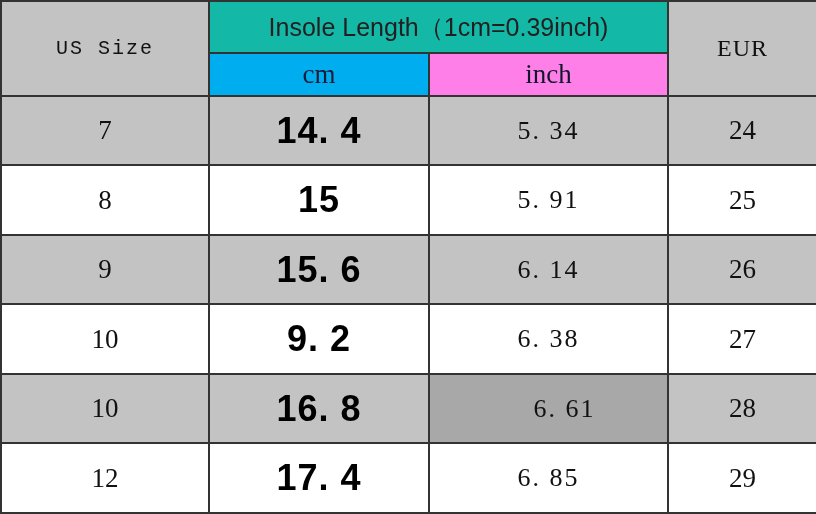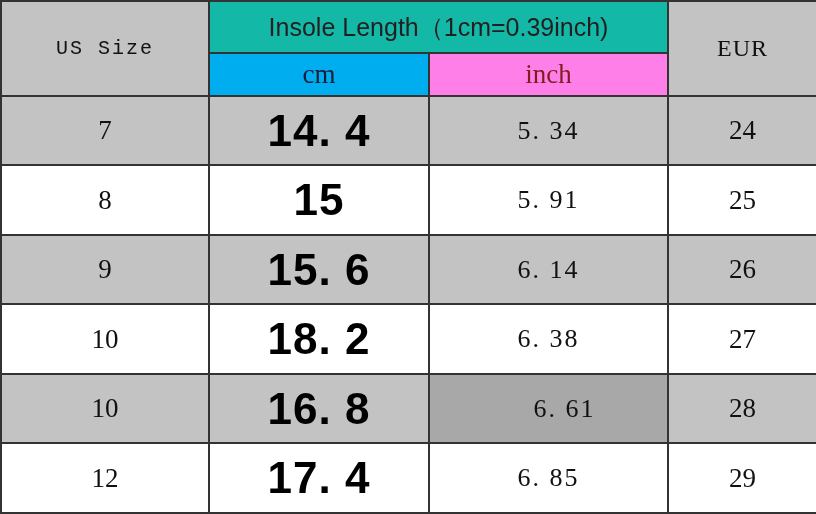--- a/index.html
+++ b/index.html
@@ -57,21 +57,21 @@
   td.hdr-cm {
     background: #00AEEF;
     font-family: "Liberation Serif", serif;
     font-size: 27px;
     color: #1b1b3a;
   }
   td.hdr-inch {
     background: #FF7FE8;
     font-family: "Liberation Serif", serif;
     font-size: 27px;
-    color: #7f1d1d;
+    color: #0f172a;
   }
   td.hdr-side {
     background: #C3C3C3;
     font-family: "Liberation Mono", monospace;
     font-size: 20px;
     color: #111111;
     letter-spacing: 2px;
   }
   td.hdr-eur {
     background: #C3C3C3;
@@ -87,21 +87,21 @@
   tr.row-white td { background: #FFFFFF; }
 
   td.cell-us, td.cell-eur {
     font-family: "Liberation Serif", serif;
     font-size: 27px;
     color: #111111;
   }
   td.cell-cm {
     font-family: "Liberation Sans", sans-serif;
     font-weight: bold;
-    font-size: 44px;
+    font-size: 36px;
     letter-spacing: 1px;
     color: #000000;
   }
   td.cell-inch {
     font-family: "Liberation Serif", serif;
     font-size: 26px;
     letter-spacing: 2px;
     color: #111111;
   }
 
@@ -146,21 +146,21 @@
           <td class="cell-eur">25</td>
         </tr>
         <tr class="data-row row-gray">
           <td class="cell-us">9</td>
           <td class="cell-cm">15. 6</td>
           <td class="cell-inch">6. 14</td>
           <td class="cell-eur">26</td>
         </tr>
         <tr class="data-row row-white">
           <td class="cell-us">10</td>
-          <td class="cell-cm">18. 2</td>
+          <td class="cell-cm">9. 2</td>
           <td class="cell-inch">6. 38</td>
           <td class="cell-eur">27</td>
         </tr>
         <tr class="data-row row-gray">
           <td class="cell-us">10</td>
           <td class="cell-cm">16. 8</td>
           <td class="cell-inch cell-highlight">6. 61</td>
           <td class="cell-eur">28</td>
         </tr>
         <tr class="data-row row-white">

